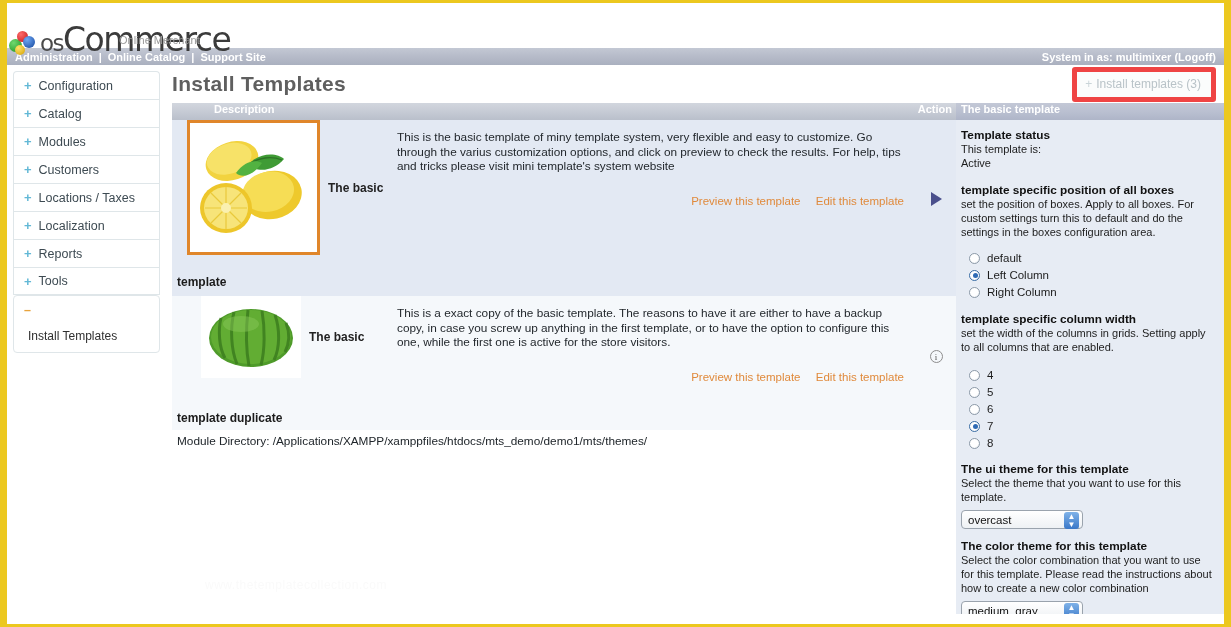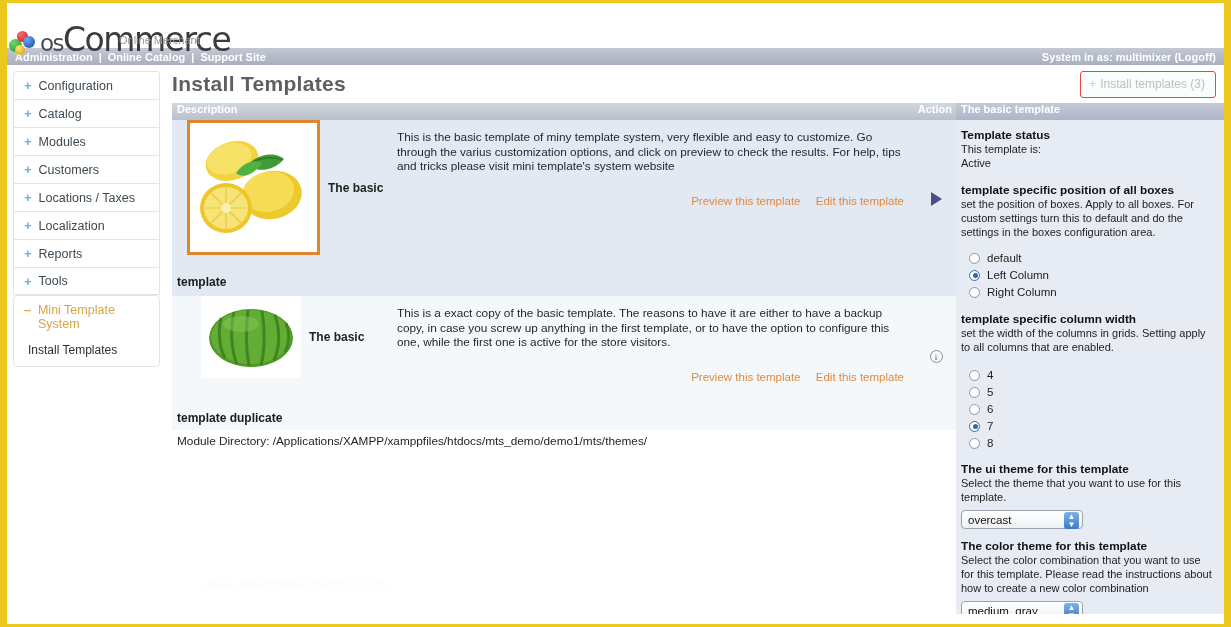--- a/index.html
+++ b/index.html
@@ -150,42 +150,42 @@
   }
   .page-title {
     font-size: 21px;
     font-weight: bold;
     color: #5f5f5f;
     letter-spacing: 0.3px;
     font-family: "Liberation Sans", sans-serif;
   }
   .install-btn {
     margin-left: auto;
-    border: 1px solid #ef4444;
+    border: 5px solid #ef4444;
     border-radius: 3px;
     background: #fbfcfc;
     padding: 5px 10px 6px 8px;
     font-size: 12px;
     color: #b9c3c8;
     cursor: pointer;
     white-space: nowrap;
   }
   .install-btn .plus { color: #c9d4d8; margin-right: 4px; }
 
   
   .tbl-head {
     display: flex;
     height: 17px;
     font-size: 11px;
     font-weight: bold;
     color: #ffffff;
     background: linear-gradient(to bottom, #d2d6de 0%, #c5cad4 55%, #b9bfcb 100%);
   }
   .th-templates { width: 205px; padding-left: 5px; }
-  .th-desc { flex: 1; padding-left: 5px; }
+  .th-desc { flex: 1; padding-left: 5px; margin-left: 37px; }
   .th-action { width: 50px; text-align: right; padding-right: 4px; }
   .th-basic {
     width: 268px;
     padding-left: 5px;
     background: linear-gradient(to bottom, #c3c8d6 0%, #b9bfd0 55%, #aeb5c8 100%);
   }
 
   
   .cols { display: flex; }
   .col-left { flex: 1; position: relative; }
@@ -409,21 +409,20 @@
         <span>Reports</span>
       </div>
       <div class="side-item" style="border-bottom:1px solid #dfe6e9;">
         <span class="plus">+</span>
         <span>Tools</span>
       </div>
 
       <div class="side-group">
         <div class="side-head">
           <span class="minus">–</span>
-          <span>Mini Template System</span>
         </div>
         <div class="side-sub">Install Templates</div>
       </div>
     </div>
 
     <div class="main">
 
       <div class="title-row">
         <div class="page-title">Install Templates</div>
         <div class="install-btn">

